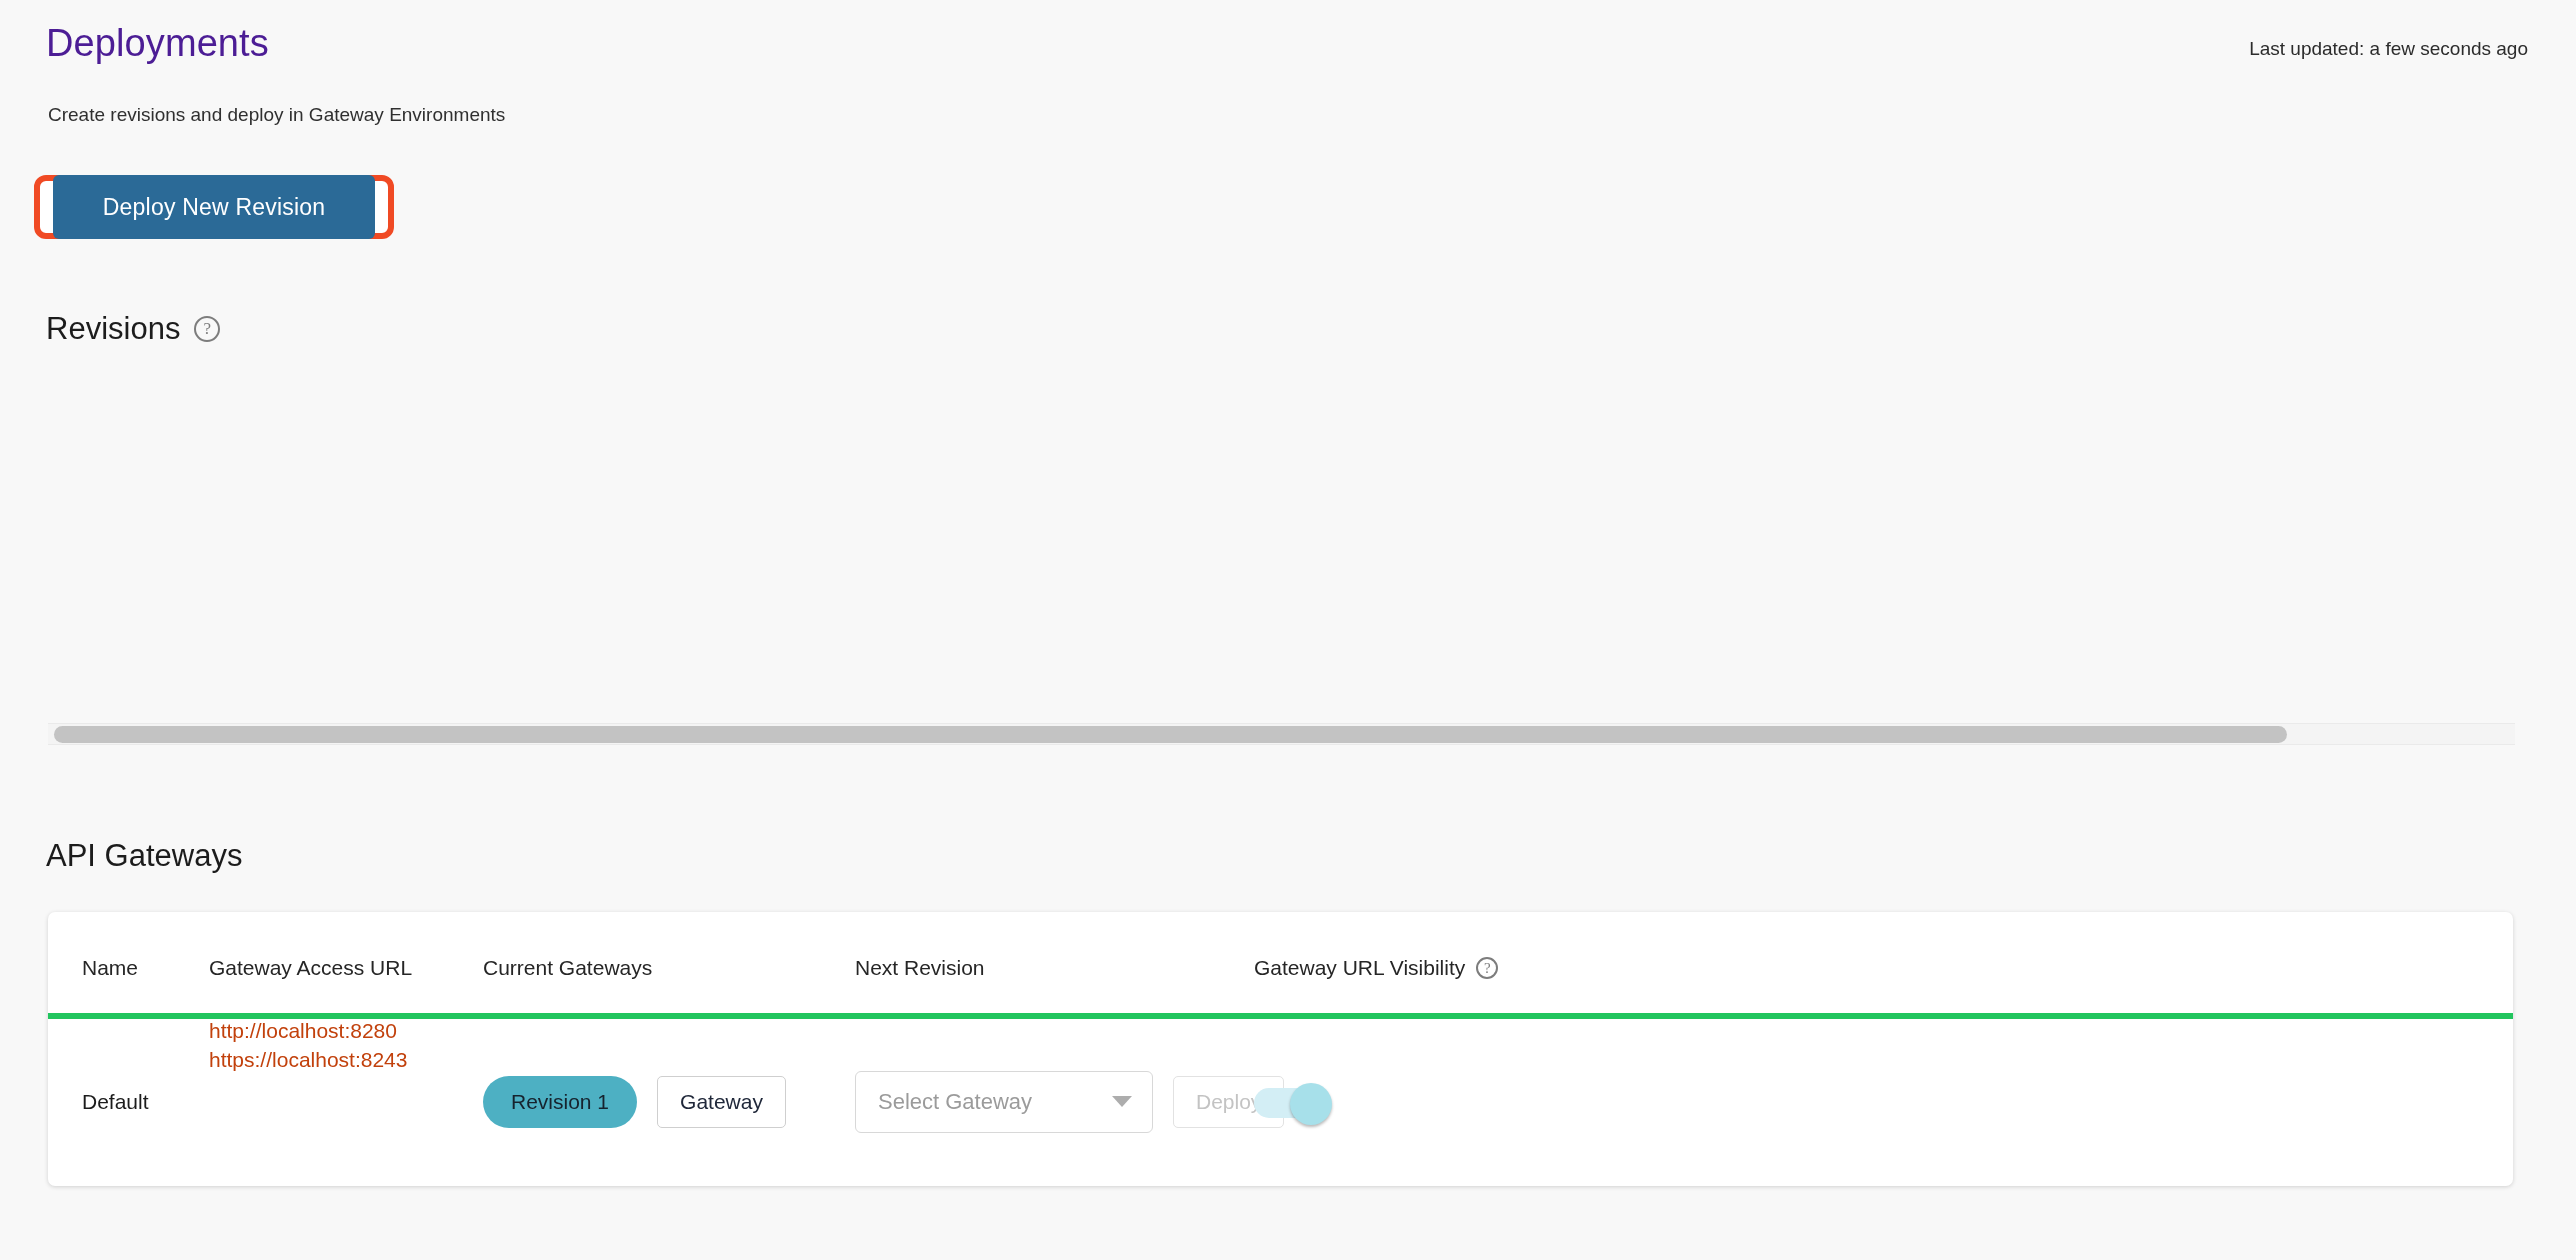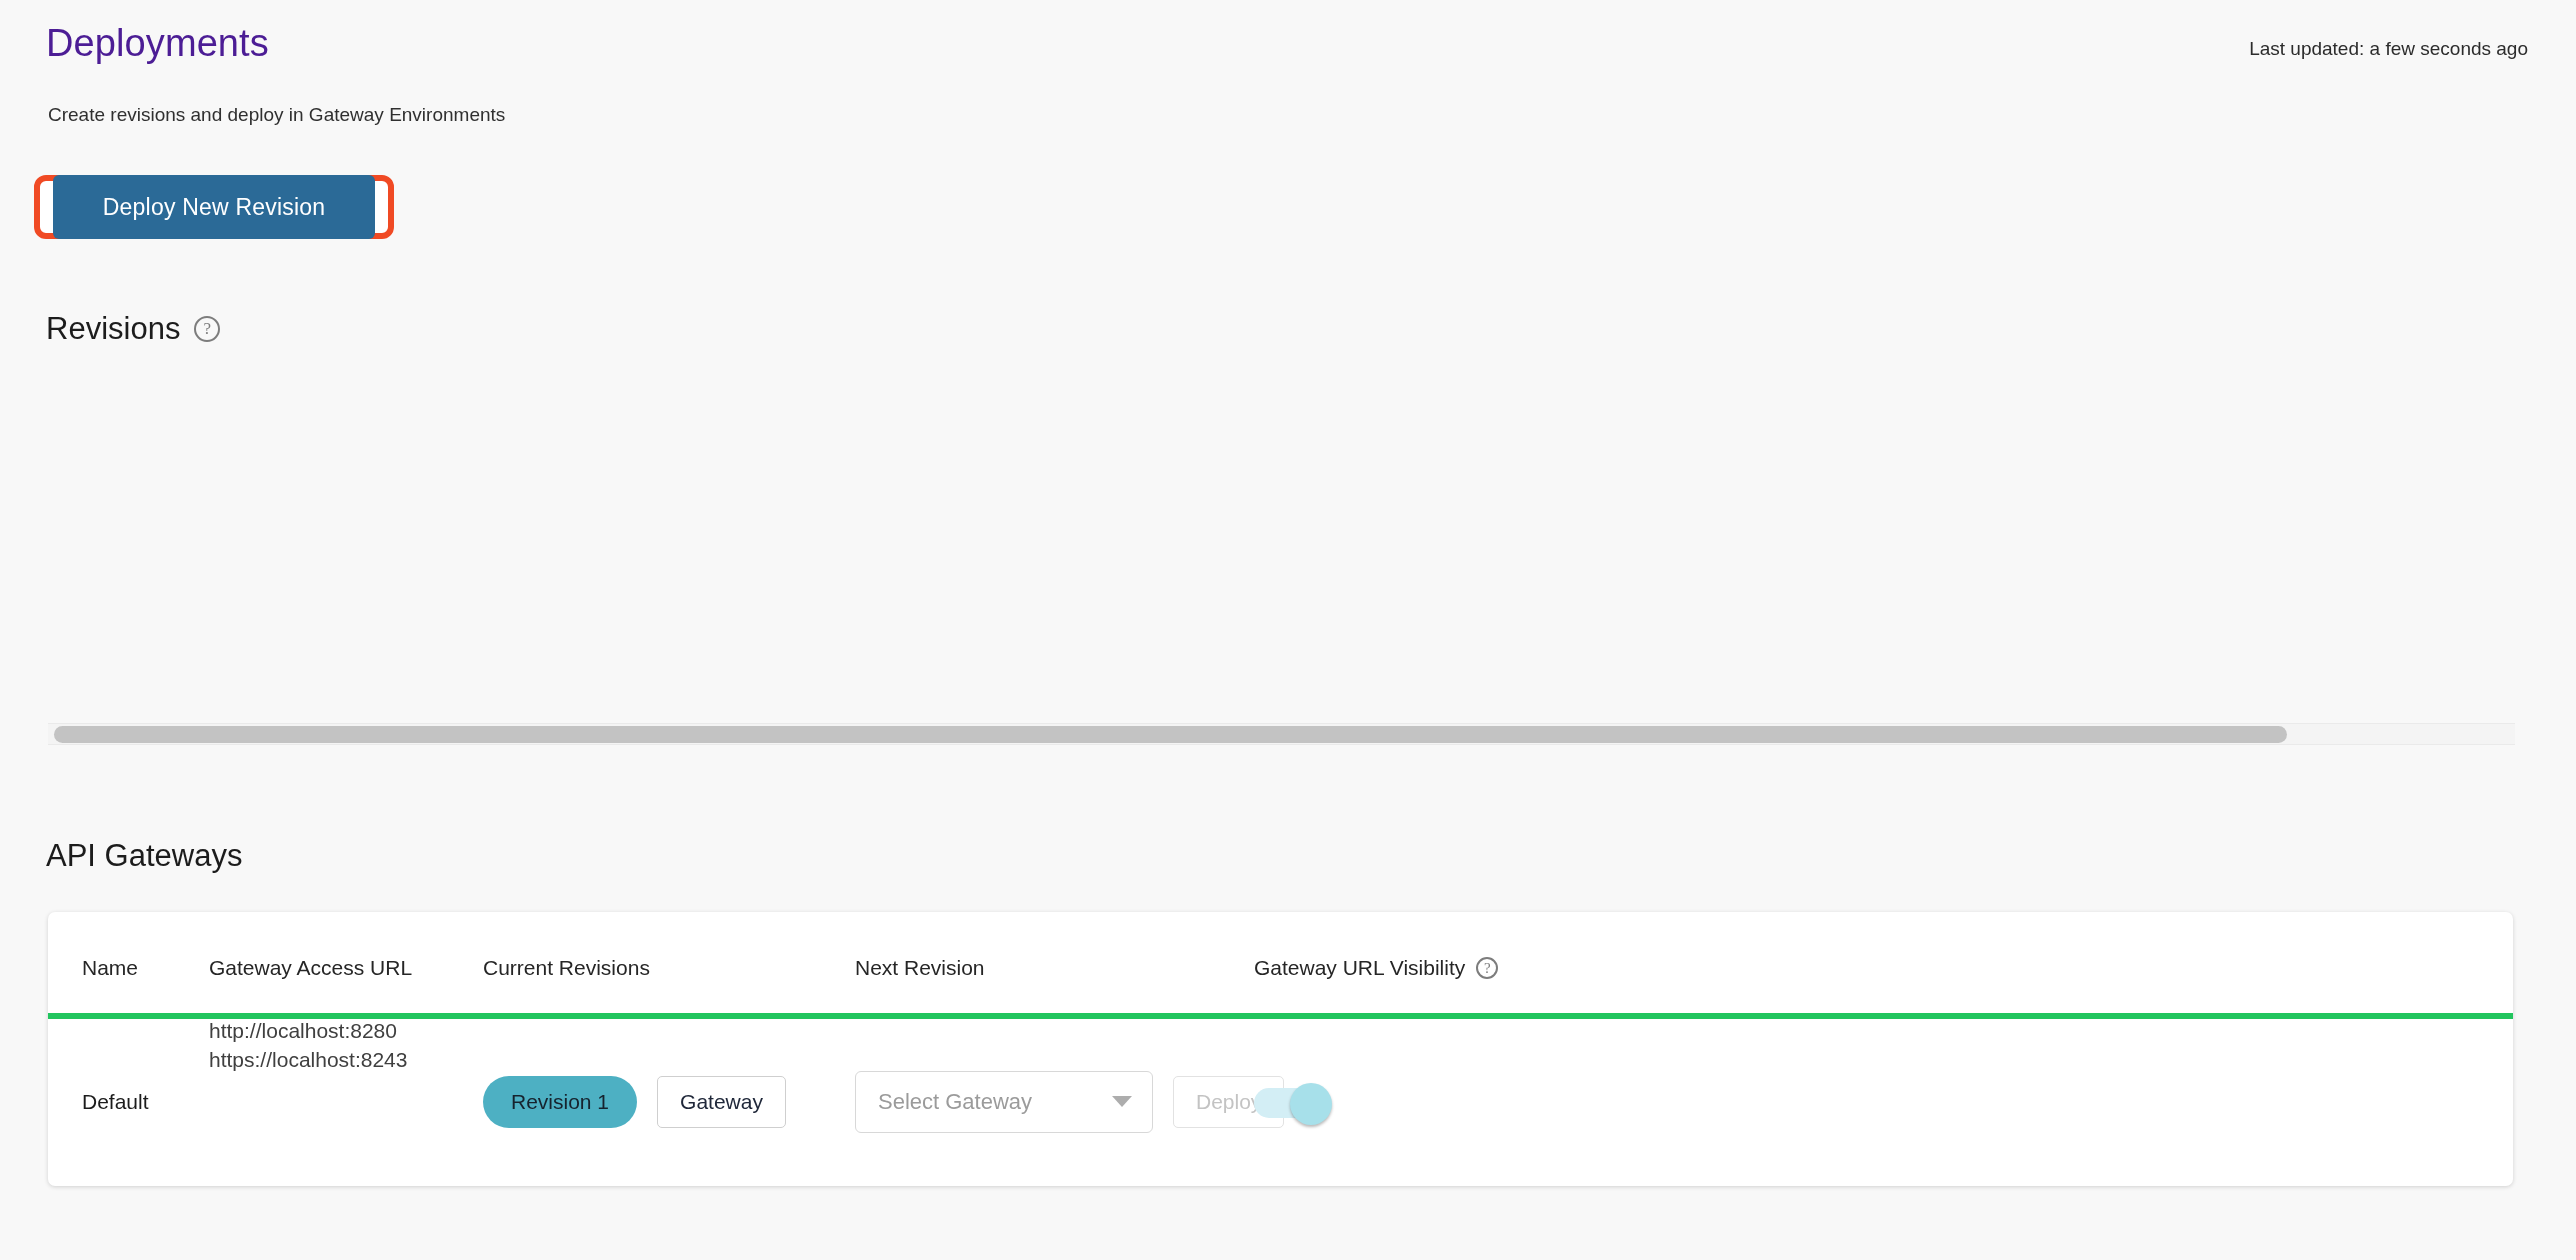--- a/index.html
+++ b/index.html
@@ -113,21 +113,21 @@
     display: flex; align-items: center;
   }
   .col-name { left: 34px; }
   .col-url  { left: 161px; }
   .col-cur  { left: 435px; }
   .col-next { left: 807px; }
   .col-vis  { left: 1206px; }
 
   .url-cell { flex-direction: column; align-items: flex-start; gap: 5px; }
   .url-link {
-    color: #404040; text-decoration: none; font-size: 21px; cursor: pointer;
+    color: #c2410c; text-decoration: none; font-size: 21px; cursor: pointer;
   }
 
   .chip {
     height: 52px; padding: 0 28px;
     background: #4db0c3; border-radius: 26px;
     color: #16232e; font-size: 21px;
     display: flex; align-items: center; justify-content: center;
     border: none; cursor: pointer;
     font-family: "Liberation Sans", sans-serif;
   }
@@ -206,21 +206,21 @@
   </div>
 
   <div class="section-head gateways-head">
     <span class="title">API Gateways</span>
   </div>
 
   <div class="table-card">
     <div class="thead">
       <div class="th col-name">Name</div>
       <div class="th col-url">Gateway Access URL</div>
-      <div class="th col-cur">Current Revisions</div>
+      <div class="th col-cur">Current Gateways</div>
       <div class="th col-next">Next Revision</div>
       <div class="th col-vis">
         <span>Gateway URL Visibility</span>
         <span class="help-icon small">?</span>
       </div>
     </div>
 
     <div class="tbody">
       <div class="td col-name" style="top:0; height:165px;">Default</div>
 

